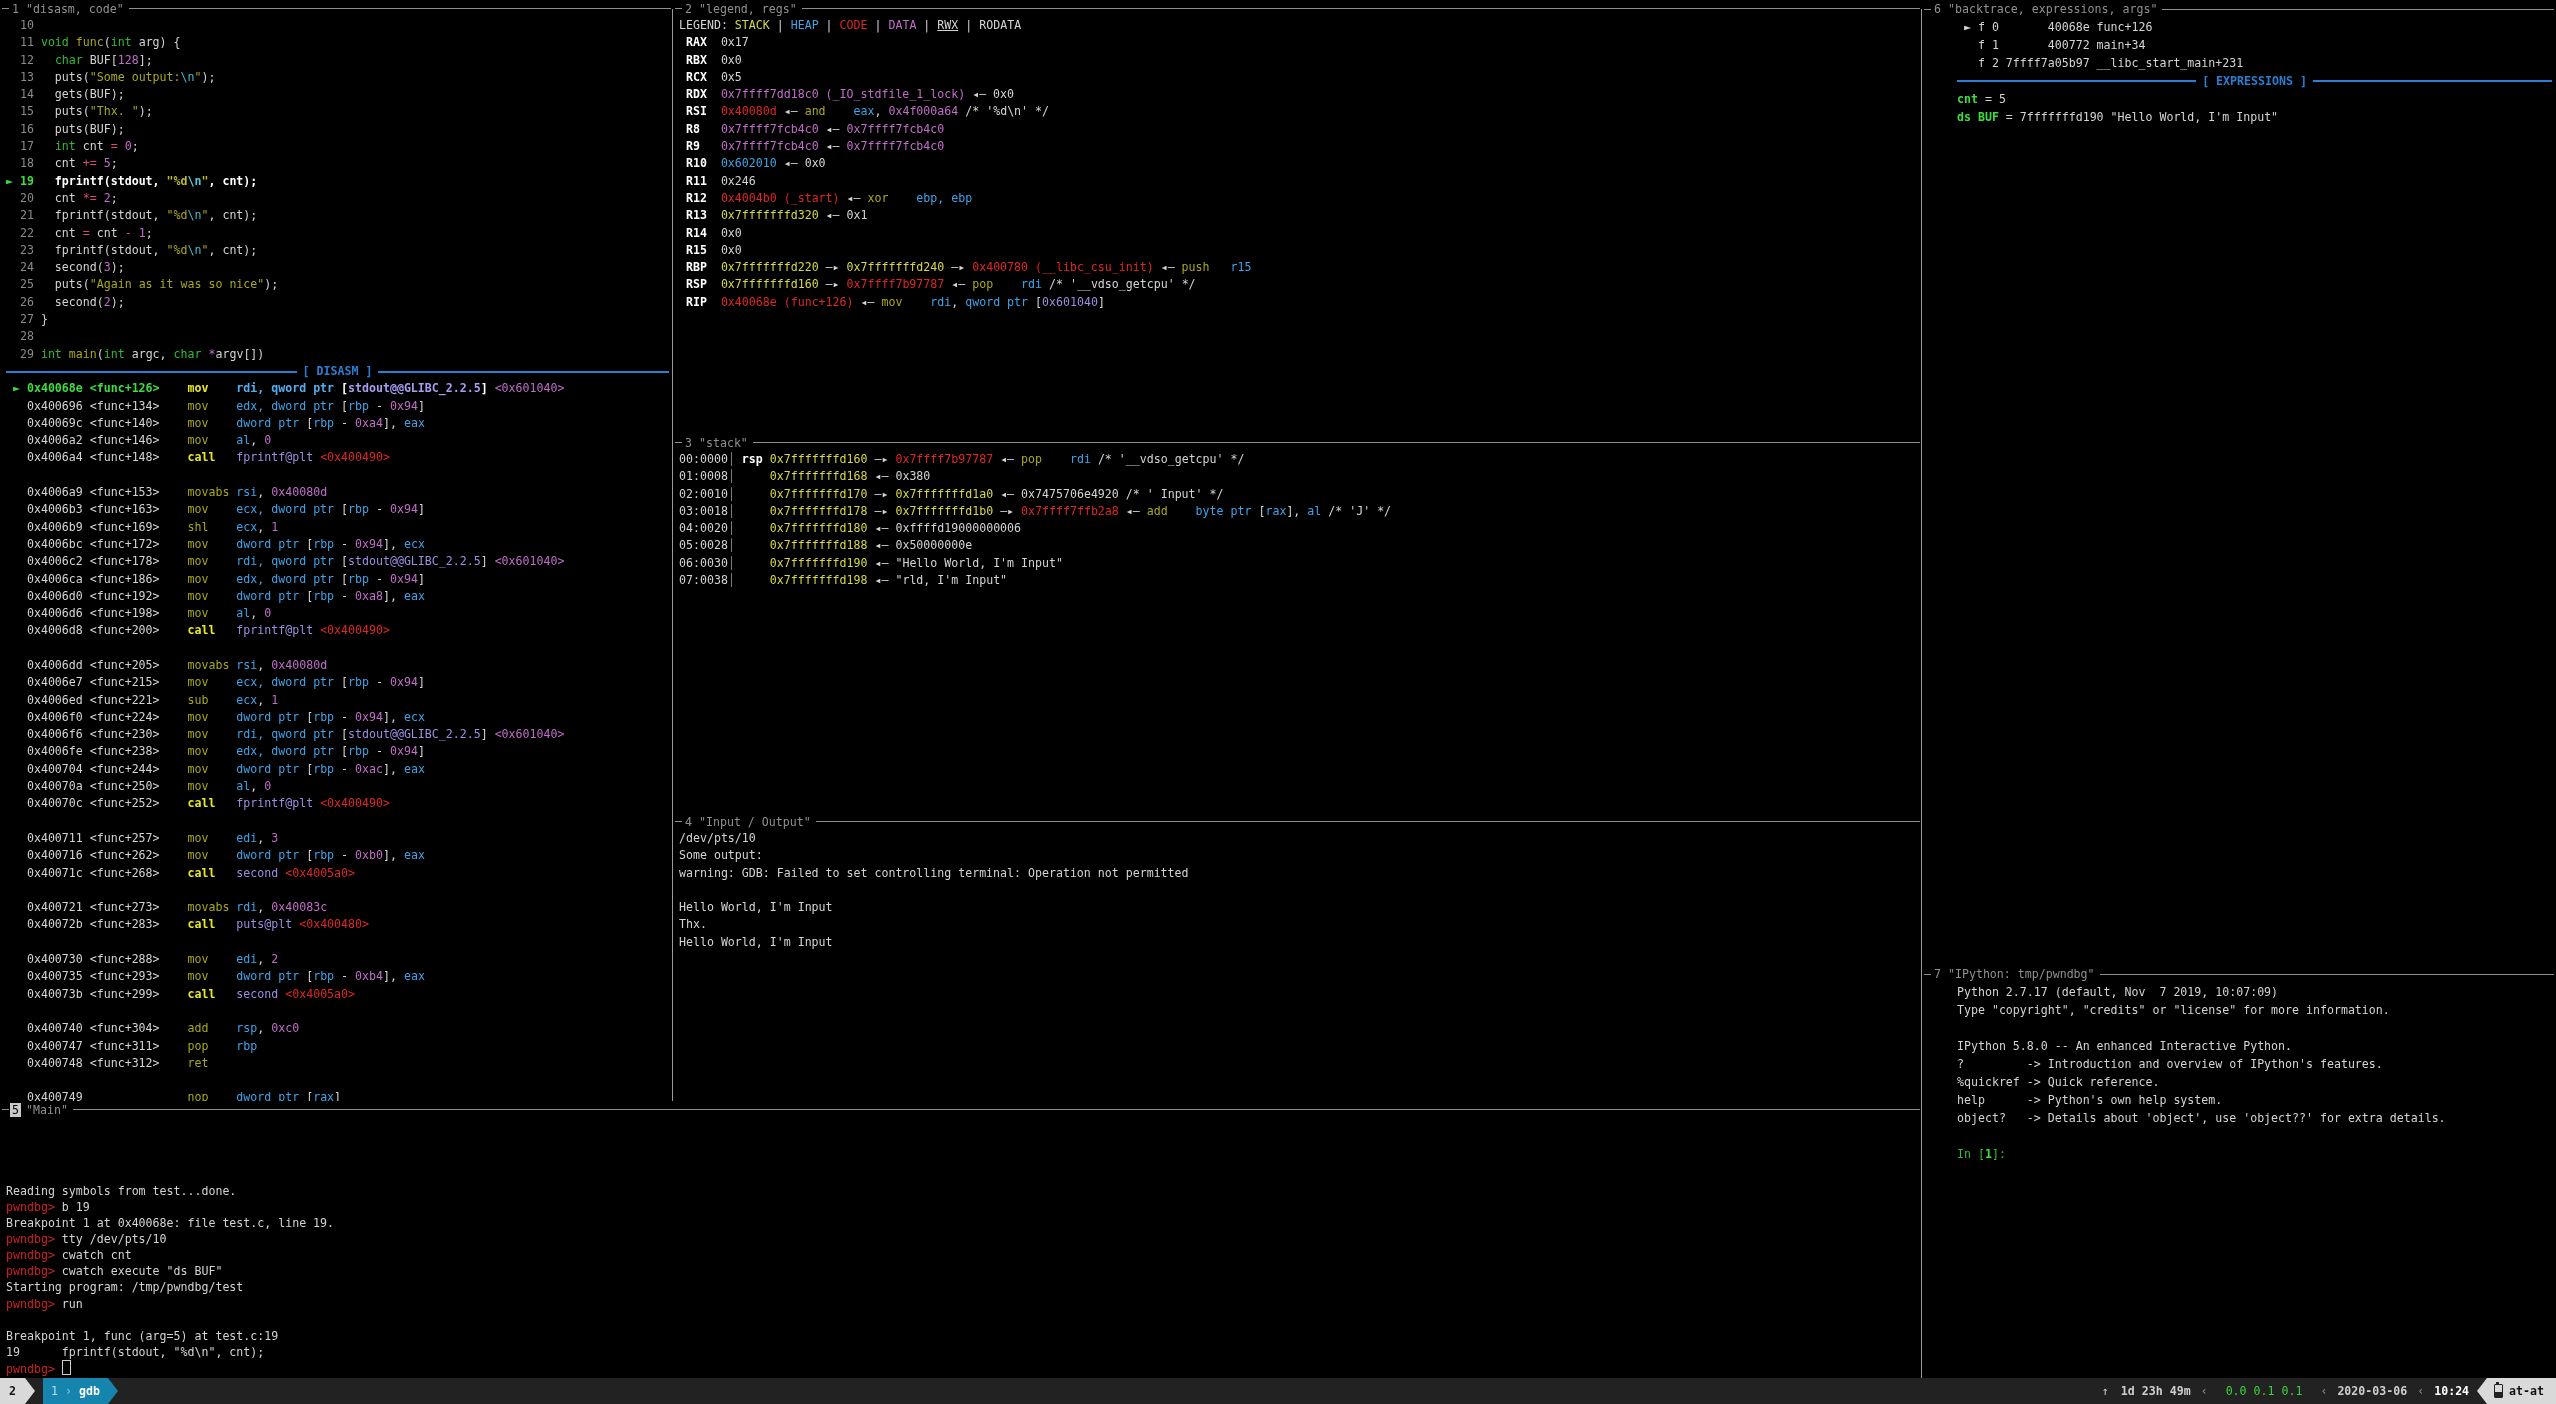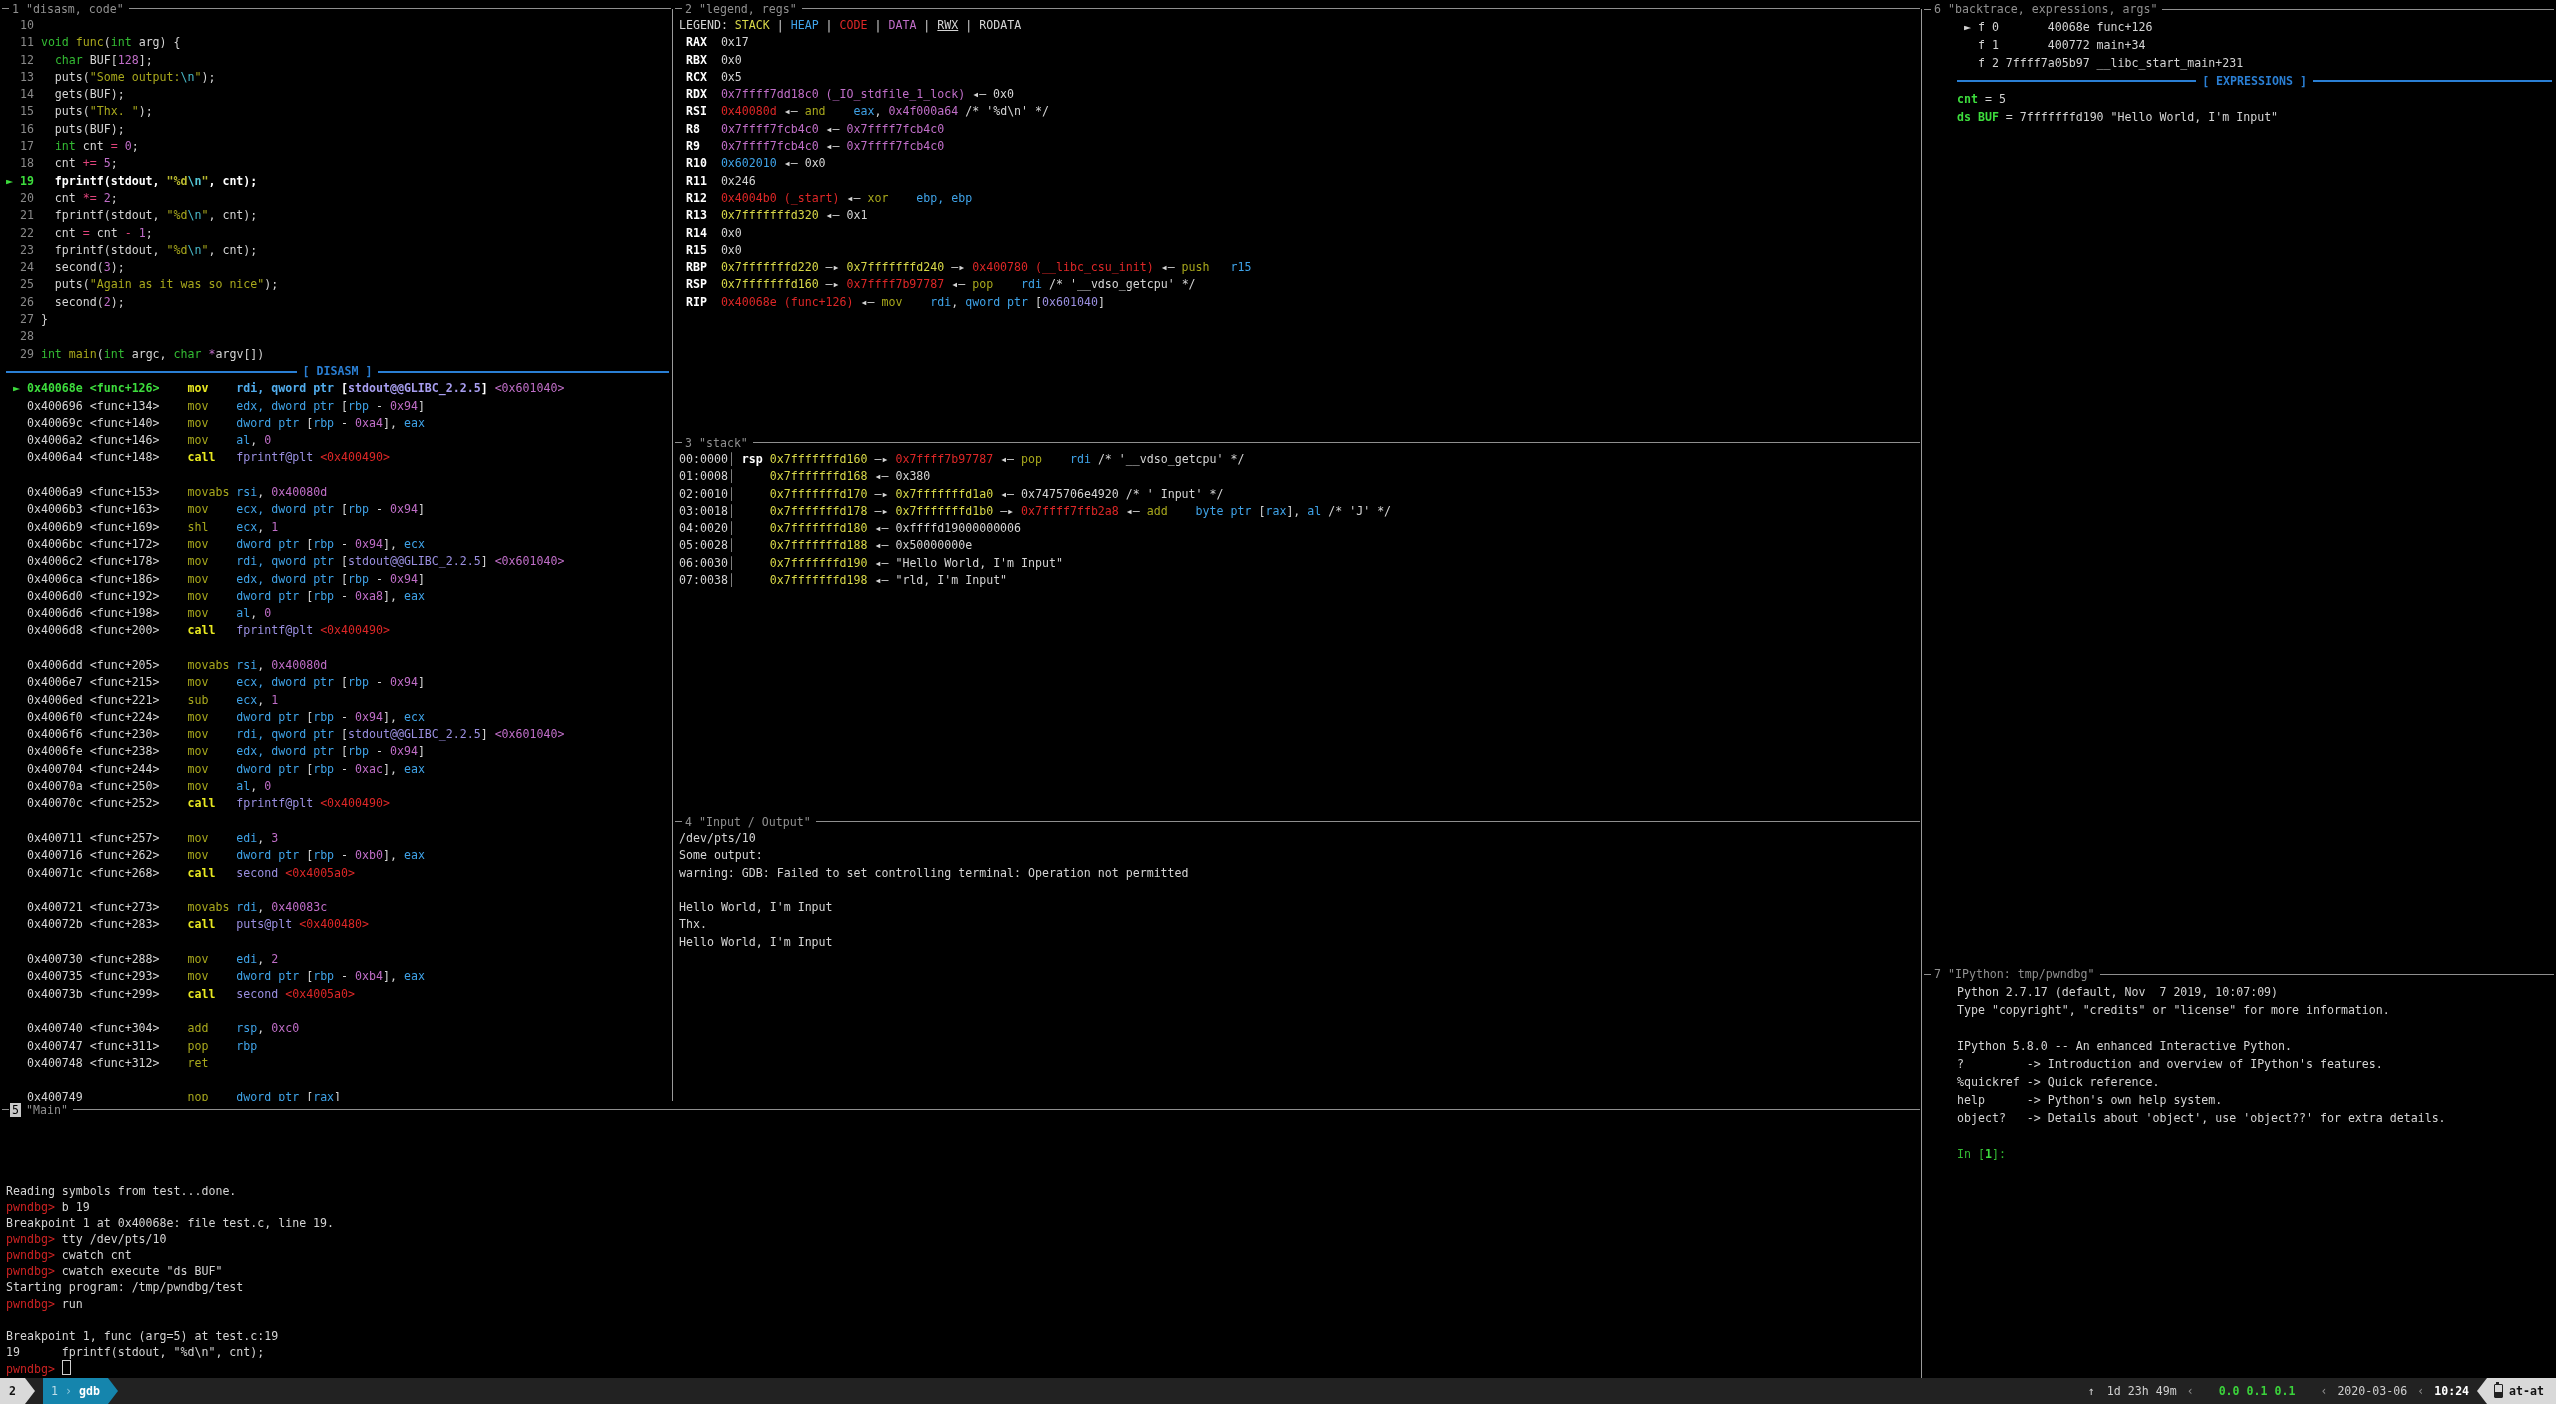--- a/index.html
+++ b/index.html
@@ -52,23 +52,23 @@
   .tri{display:block;width:0;height:0;border-top:13px solid transparent;border-bottom:13px solid transparent;}
   .tri0{border-left:10px solid #d9d9d9;}
   .gap{width:8px;}
   .segblue{background:#1585ad;height:26px;line-height:26px;padding:0 8px;display:flex;align-items:center;}
   .wnum{color:#bfdde8;margin-right:7px;}
   .wsep{color:#8fc7dc;margin-right:7px;}
   .wname{color:#fff;font-weight:bold;}
   .triblue{border-left:10px solid #1585ad;}
   .sb-right{margin-left:auto;display:flex;align-items:center;height:26px;}
   .s-up{color:#cfcfcf;margin:0 4px 0 0;}
-  .s-w{color:#cfcfcf;margin:0 8px;}
+  .s-w{color:#cfcfcf;margin:0 8px;font-weight:bold;}
   .s-sep{color:#909090;margin:0 2px;}
-  .s-load{color:#3bd33b;font-weight:bold;margin:0 23px;}
+  .s-load{color:#3bd33b;font-weight:normal;margin:0 16px;}
   .s-time{color:#fff;font-weight:bold;margin:0 8px;}
   .tril{display:block;width:0;height:0;border-top:13px solid transparent;border-bottom:13px solid transparent;border-right:10px solid #d9d9d9;}
   .s-host{background:#d9d9d9;color:#111;font-weight:bold;height:26px;padding:0 12px 0 7px;display:flex;align-items:center;}
   .bat{display:inline-block;width:7px;height:12px;border:1px solid #222;border-radius:1px;margin-right:6px;position:relative;background:#d9d9d9;}
   .bat:before{content:"";position:absolute;top:-3px;left:1px;width:3px;height:2px;background:#222;}
   .bat:after{content:"";position:absolute;left:0;right:0;bottom:0;height:5px;background:#222;}
 </style>
 </head>
 <body>
 

